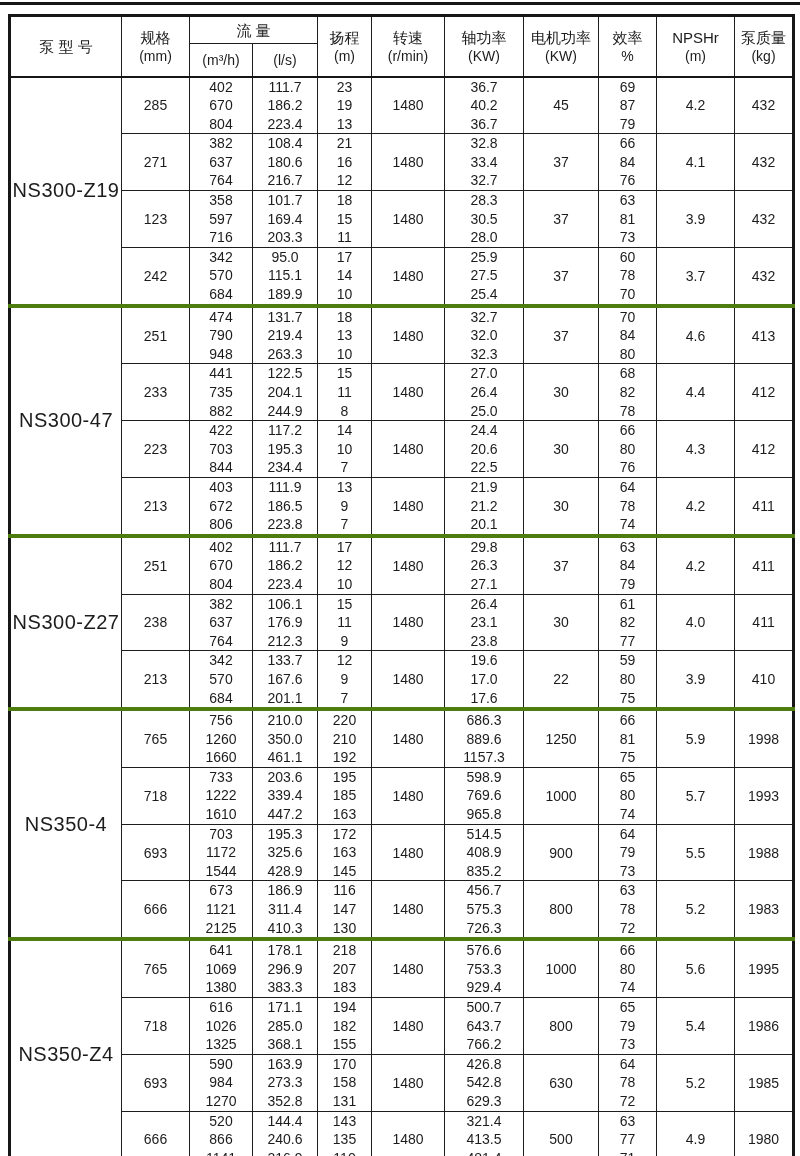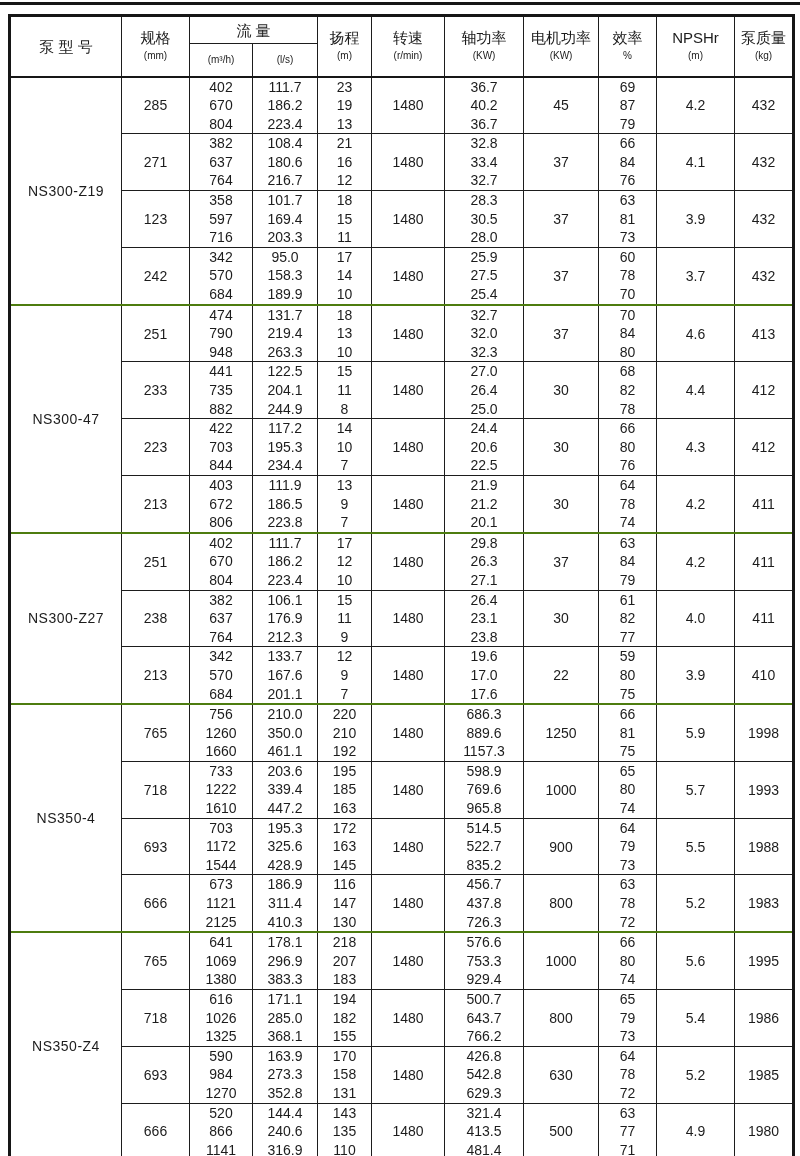--- a/index.html
+++ b/index.html
@@ -27,26 +27,26 @@
     vertical-align: middle;
     padding: 0;
     font-size: 14px;
     font-weight: normal;
     overflow: hidden;
     white-space: nowrap;
   }
   thead tr.h1 { height: 28px; }
   thead tr.h2 { height: 33px; }
   thead th .lbl { font-size: 15px; line-height: 19px; }
-  thead th .unit { font-size: 10px; line-height: 18px; }
+  thead th .unit { font-size: 14px; line-height: 18px; }
   tbody td { height: 56px; }
   tbody tr:first-child td { border-top: 2px solid #161616; }
-  tbody tr.model-start td { border-top: 2px solid #4d7c0f; }
+  tbody tr.model-start td { border-top: 4px solid #4d7c0f; }
   td.multi div { line-height: 18.6px; font-size: 14px; }
-  td.model-cell { font-size: 14px; letter-spacing: 0.5px; }
+  td.model-cell { font-size: 20px; letter-spacing: 0.5px; }
 </style>
 </head>
 <body>
 
 <div class="page">
   <div class="top-rule"></div>
 
   <table class="spec-table">
     <colgroup>
       <col style="width:112px">
@@ -211,21 +211,21 @@
         </tr>
         <tr>
           <td>242</td>
           <td class="multi">
             <div>342</div>
             <div>570</div>
             <div>684</div>
           </td>
           <td class="multi">
             <div>95.0</div>
-            <div>158.3</div>
+            <div>115.1</div>
             <div>189.9</div>
           </td>
           <td class="multi">
             <div>17</div>
             <div>14</div>
             <div>10</div>
           </td>
           <td>1480</td>
           <td class="multi">
             <div>25.9</div>
@@ -545,21 +545,21 @@
             <div>428.9</div>
           </td>
           <td class="multi">
             <div>172</div>
             <div>163</div>
             <div>145</div>
           </td>
           <td>1480</td>
           <td class="multi">
             <div>514.5</div>
-            <div>522.7</div>
+            <div>408.9</div>
             <div>835.2</div>
           </td>
           <td>900</td>
           <td class="multi">
             <div>64</div>
             <div>79</div>
             <div>73</div>
           </td>
           <td>5.5</td>
           <td>1988</td>
@@ -577,21 +577,21 @@
             <div>410.3</div>
           </td>
           <td class="multi">
             <div>116</div>
             <div>147</div>
             <div>130</div>
           </td>
           <td>1480</td>
           <td class="multi">
             <div>456.7</div>
-            <div>437.8</div>
+            <div>575.3</div>
             <div>726.3</div>
           </td>
           <td>800</td>
           <td class="multi">
             <div>63</div>
             <div>78</div>
             <div>72</div>
           </td>
           <td>5.2</td>
           <td>1983</td>

